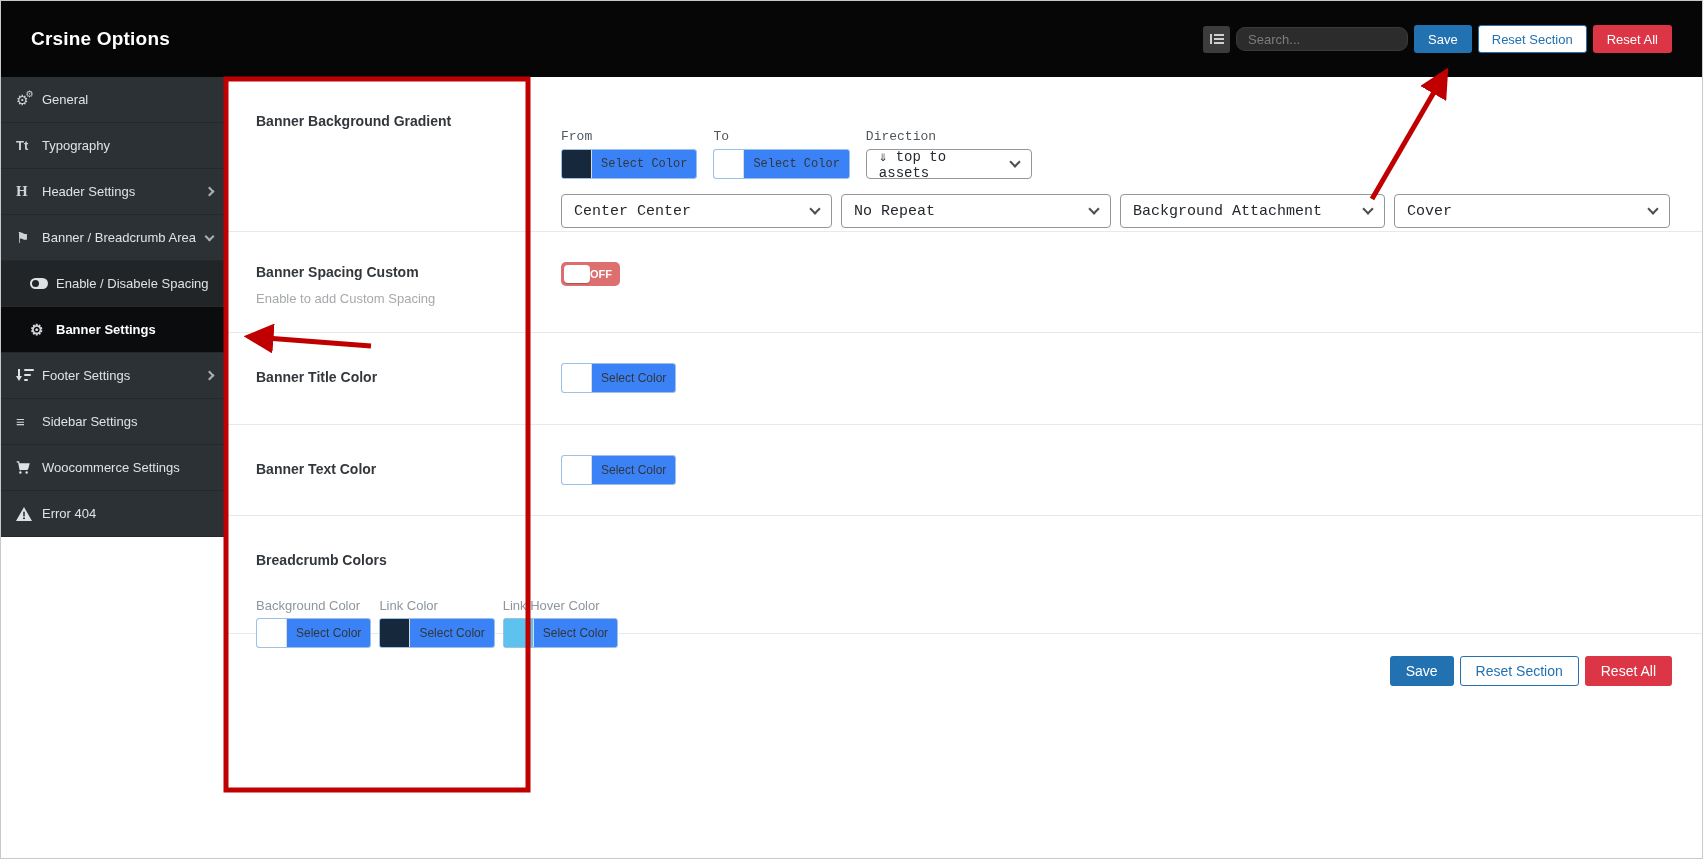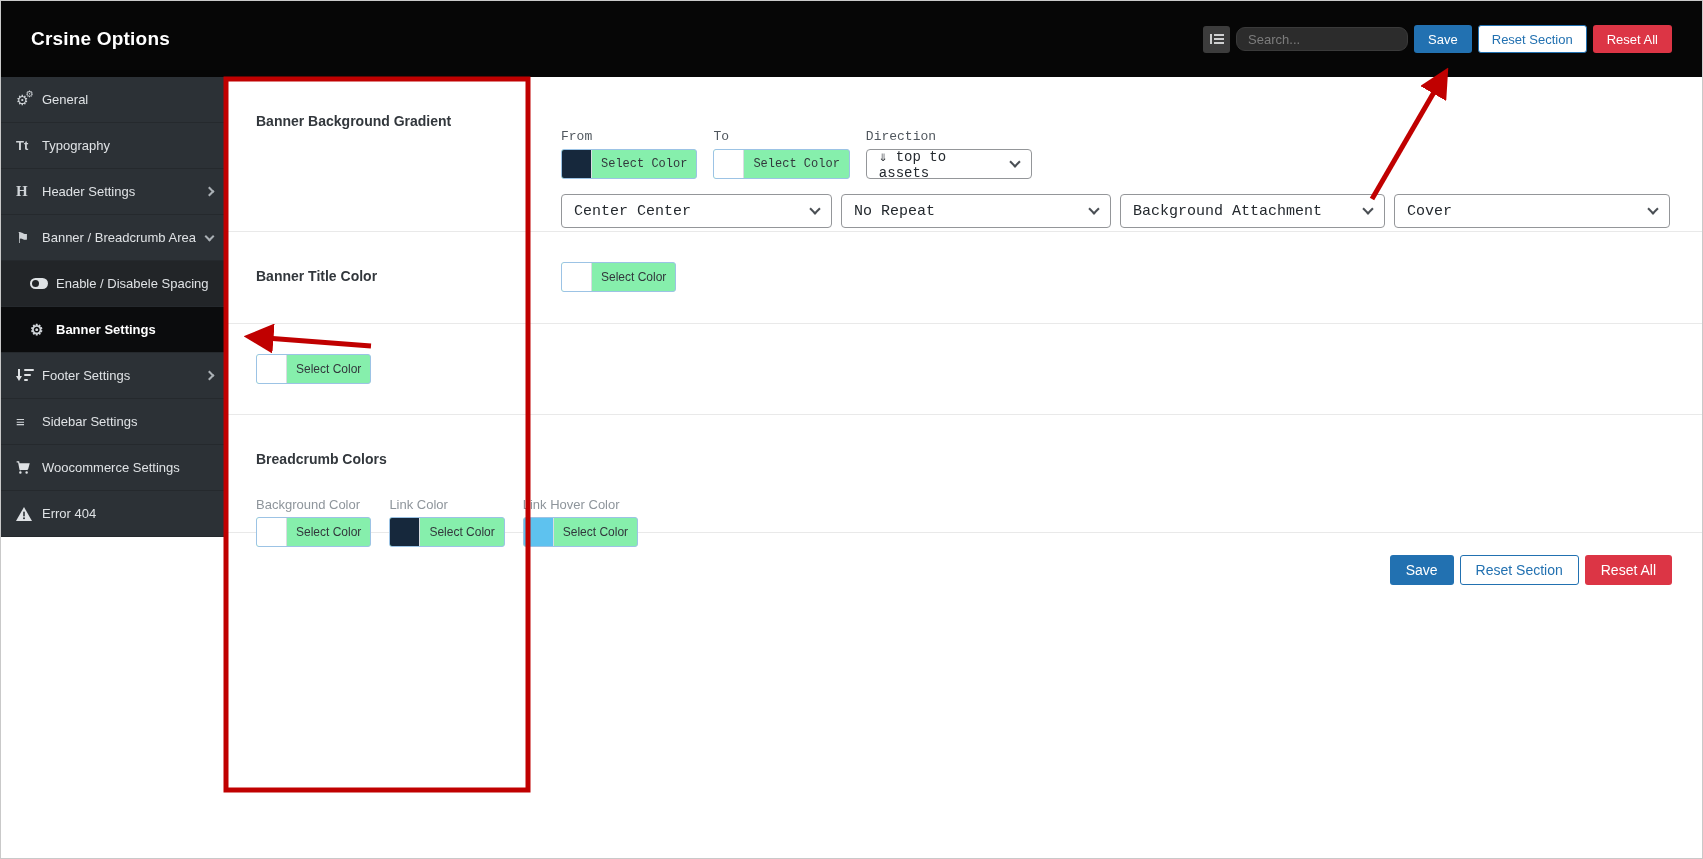--- a/index.html
+++ b/index.html
@@ -63,21 +63,21 @@
   .ctl-col { flex:1; min-width:0; }
   .r1 .ctl-col { padding-top:52px;font-family:Liberation Mono, monospace; } .r2 .ctl-col { padding-top:30px; }
   .r3 .ctl-col { padding-top:30px; } .r4 .ctl-col, .r5 .ctl-col { padding-top:30px; }
   .r6 .ctl-col { padding-top:30px; }
   .field-label { font-size:14px; font-weight:bold; color:#32373c; }
   .field-desc { font-size:13px; color:#a6a9ac; margin-top:11px; }
   .sub-label { font-size:13px; color:#50575e; margin-bottom:5px; }
   .sub-label.light { color:#8e959b; }
 
   .color-combo { display:inline-flex; height:30px; border:1px solid #9cc3e5; border-radius:3px;
-                 overflow:hidden; background:#86efac; cursor:pointer; }
+                 overflow:hidden; background:#3b82f6; cursor:pointer; }
   .swatch { width:30px; height:100%; border-right:1px solid #d8dde2; flex:none; }
   .sc-btn { padding:0 9px; display:flex; align-items:center; font-size:12px; color:#32373c; }
 
   .select { height:34px; border:1px solid #949699; border-radius:4px; background:#fff;
             display:flex; align-items:center; justify-content:space-between; padding:0 12px;
             font-size:15px; color:#24292e; cursor:pointer; }
   .select.small { height:30px; font-size:14px; width:166px; }
   .chev-sel { width:8px; height:8px; border-right:2px solid #4a4f54; border-bottom:2px solid #4a4f54;
               transform:rotate(45deg); margin-top:-4px; flex:none; margin-left:8px; }
   .gradient-line1 { display:flex; gap:16px; }
@@ -96,21 +96,21 @@
                padding:0 12px; font-size:14px; color:#2c3338; font-family:inherit; outline:none; }
   .btn-upload { width:60px; height:32px; margin-left:8px; flex:none; background:#2271b1; color:#fff;
                 border:none; border-radius:3px; font-size:13px; cursor:pointer; font-family:inherit; }
 
   .toggle { width:59px; height:24px; background:#dd6f6f; border-radius:5px; position:relative;
             display:flex; align-items:center; justify-content:flex-end; padding-right:8px; cursor:pointer; }
   .knob { position:absolute; left:3px; top:3px; width:26px; height:18px; background:#fff;
           border-radius:4px; box-shadow:0 1px 1px rgba(0,0,0,.25); }
   .toggle-text { color:#fff; font-size:11px; font-weight:bold; }
 
-  .bc-groups { display:flex; gap:18px; }
+  .bc-groups { display:flex; gap:8px; }
 
   .bottom-bar { display:flex; justify-content:flex-end; gap:6px; padding:22px 30px 0 0; }
 
   
   .annot { position:absolute; left:0; top:0; pointer-events:none; z-index:40; }
 </style>
 </head>
 <body>
 
 <div class="page">
@@ -248,34 +248,49 @@
           </div>
           <div class="select w4">
             <span>Cover</span>
             <span class="chev-sel"></span>
           </div>
         </div>
       </div>
     </div>
 
 
+    <div class="row r3">
+      <div class="lbl-col">
+        <div class="field-label">Banner Spacing Custom</div>
+        <div class="field-desc">Enable to add Custom Spacing</div>
+      </div>
+      <div class="ctl-col">
+        <div class="toggle">
+          <span class="knob"></span>
+          <span class="toggle-text">OFF</span>
+        </div>
+      </div>
+    </div>
 
     <div class="row r4">
       <div class="lbl-col">
         <div class="field-label">Banner Title Color</div>
       </div>
       <div class="ctl-col">
         <div class="color-combo">
           <span class="swatch" style="background: rgb(255, 255, 255);"></span>
           <span class="sc-btn">Select Color</span>
         </div>
       </div>
     </div>
 
     <div class="row r5">
+      <div class="lbl-col">
+        <div class="field-label">Banner Text Color</div>
+      </div>
       <div class="ctl-col">
         <div class="color-combo">
           <span class="swatch" style="background: rgb(255, 255, 255);"></span>
           <span class="sc-btn">Select Color</span>
         </div>
       </div>
     </div>
 
     <div class="row r6">
       <div class="lbl-col">

